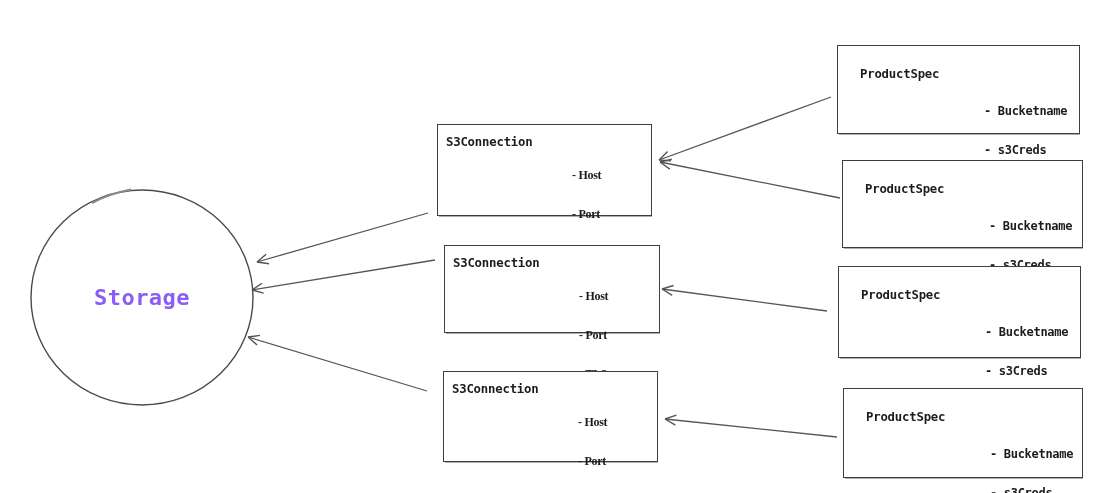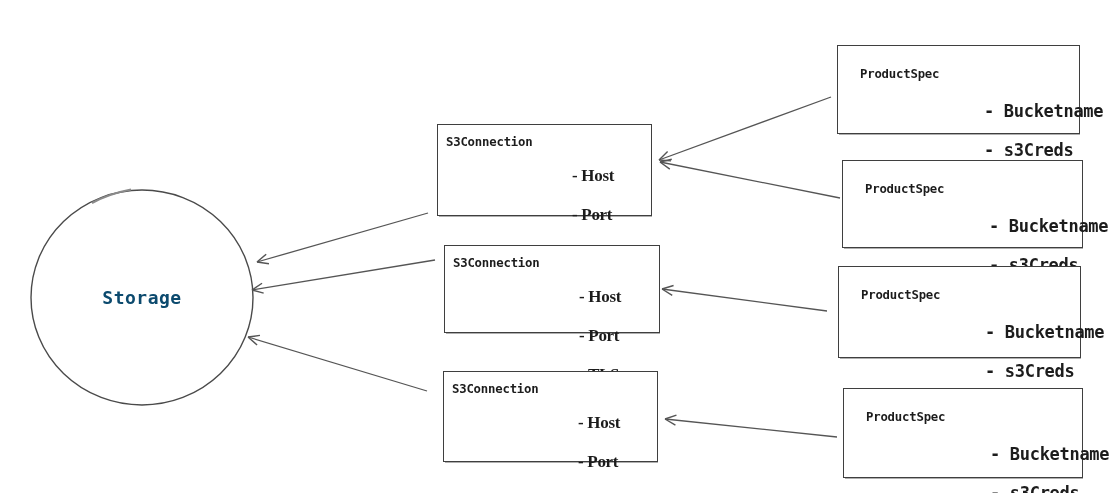--- a/index.html
+++ b/index.html
@@ -31,21 +31,21 @@
   }
   .node-title {
     position: absolute;
     font-size: 12.3px;
     font-weight: 700;
     letter-spacing: -0.2px;
     white-space: pre;
   }
   .attr-list {
     position: absolute;
-    font-size: 17px;
+    font-size: 12px;
     font-weight: 700;
     line-height: 13px;
     letter-spacing: -0.3px;
     white-space: pre;
   }
   
   .s3 .node-title { left: 8px; top: 10px; }
   .s3 .attr-list  { left: 134px; top: 18px; font-family: Liberation Serif, serif; }
   
   .ps .node-title { left: 22px; top: 21px; }
@@ -53,24 +53,24 @@
 
   .storage-label-wrap {
     position: absolute;
     left: 31px; top: 190px;
     width: 222px; height: 215px;
     display: flex;
     align-items: center;
     justify-content: center;
   }
   .storage-label {
-    font-size: 18px;
+    font-size: 22px;
     font-weight: 700;
     letter-spacing: 0.5px;
-    color: #0c4a6e;
+    color: #8b5cf6;
   }
 </style>
 </head>
 <body>
 
 <div class="canvas">
 
   <svg class="connector-layer" width="1119" height="493" viewBox="0 0 1119 493" xmlns="http://www.w3.org/2000/svg">
     <defs>
       <marker id="arrowhead" viewBox="0 0 14 12" refX="12.5" refY="6" markerWidth="14" markerHeight="12" orient="auto" markerUnits="userSpaceOnUse">

